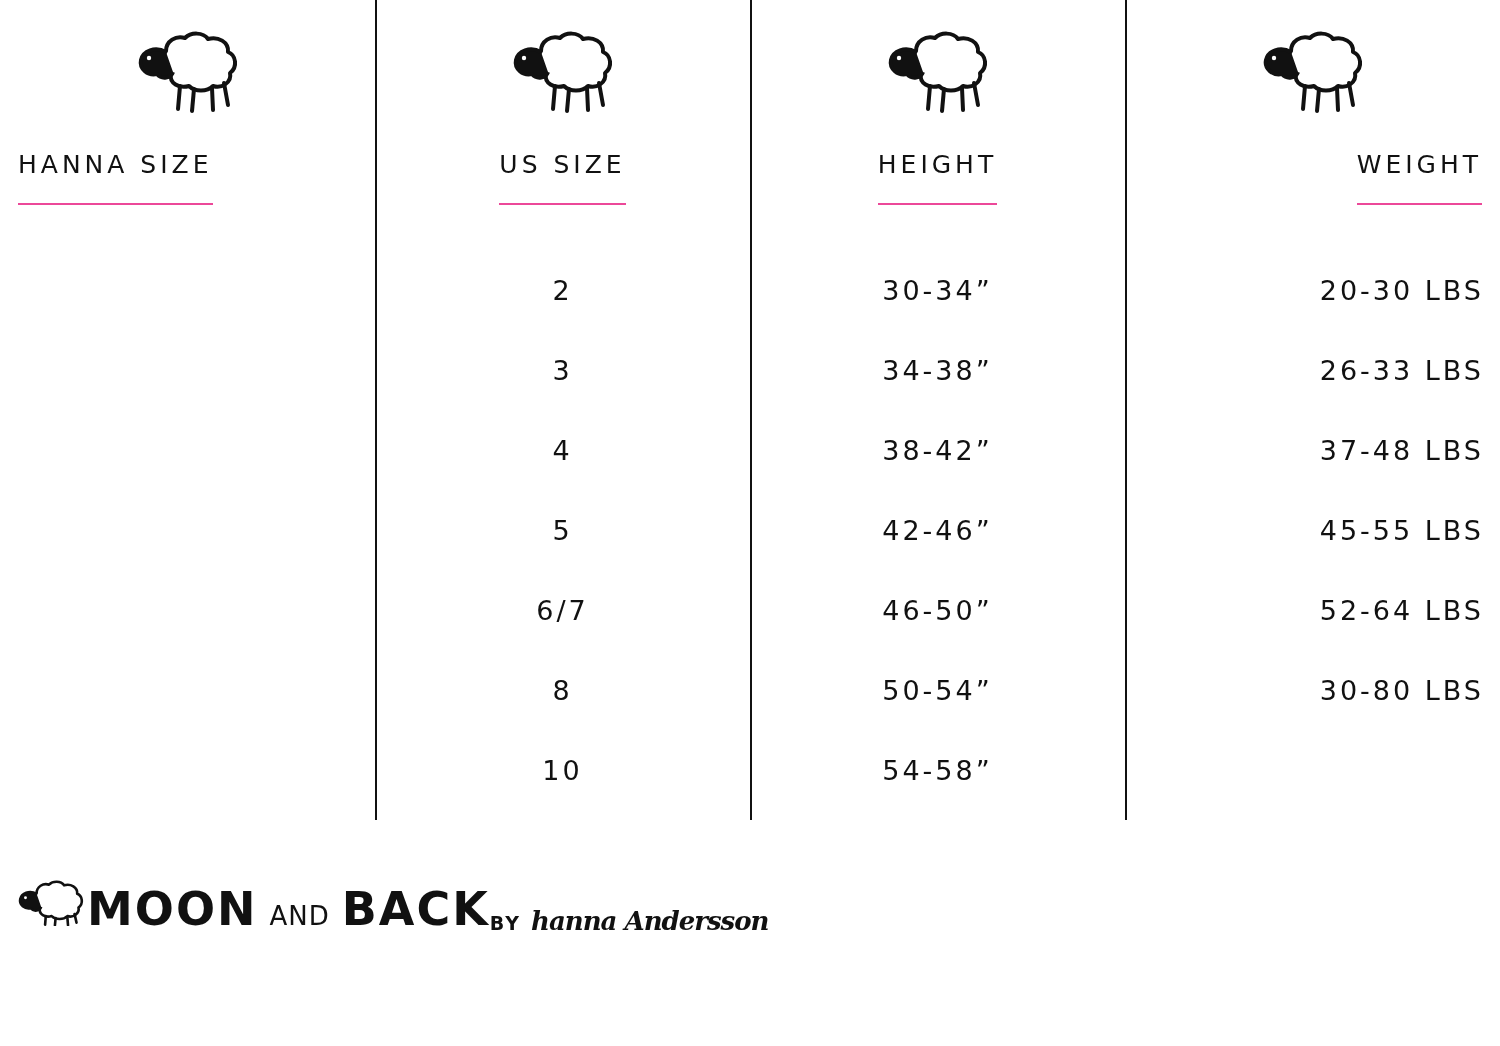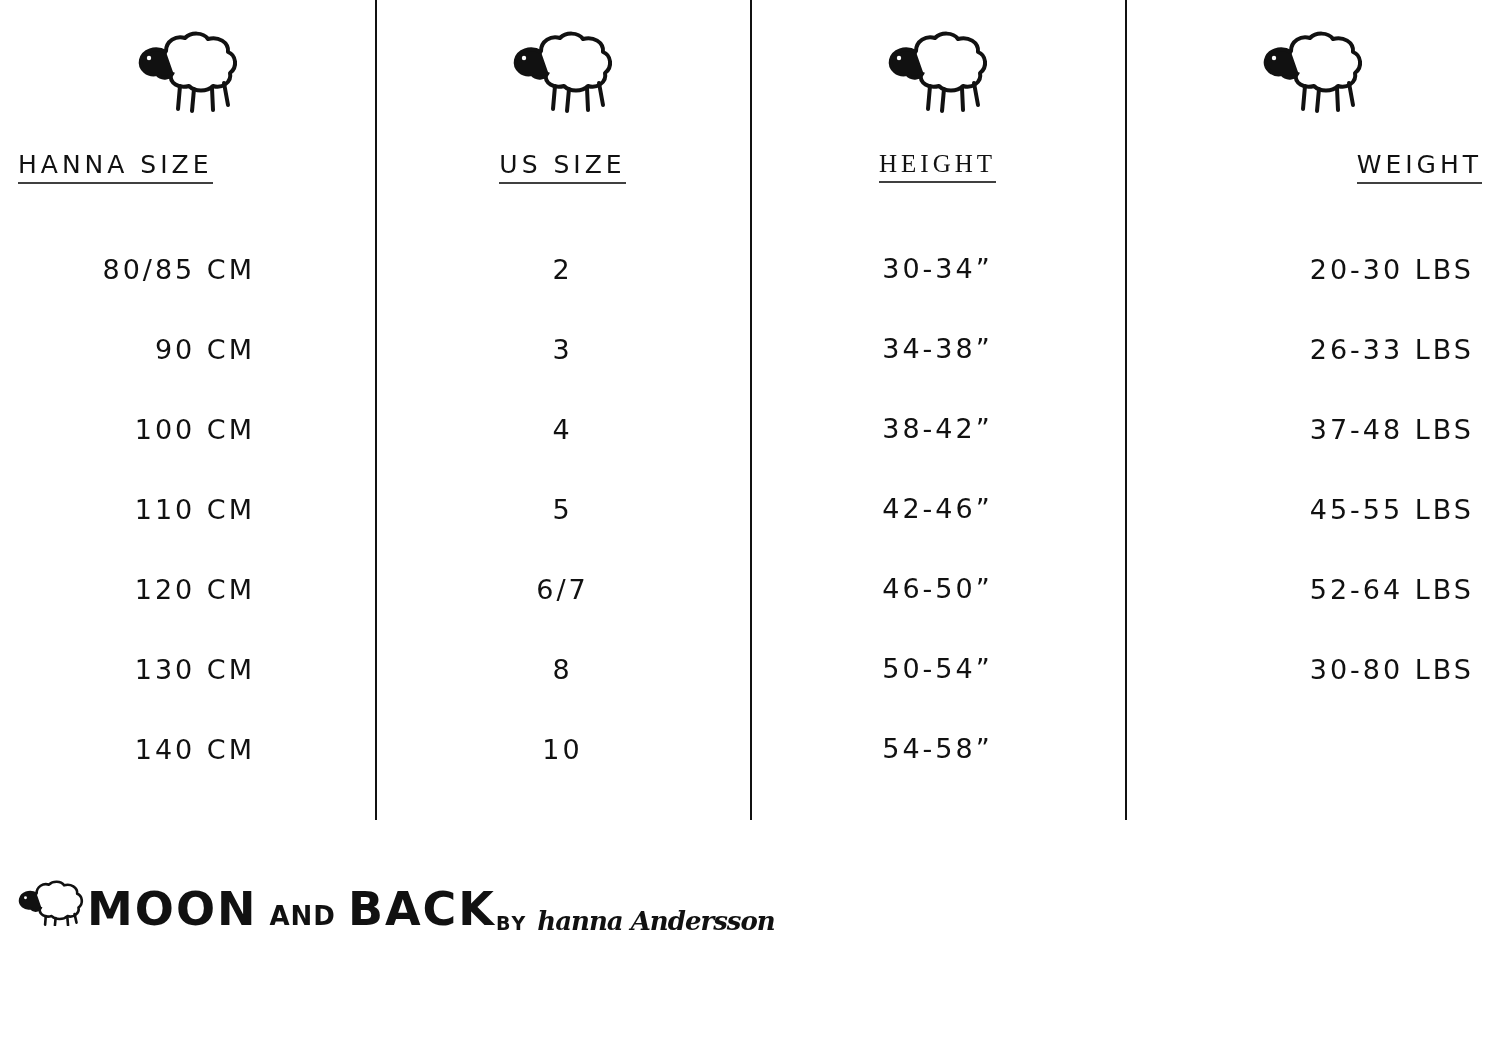--- a/index.html
+++ b/index.html
@@ -54,22 +54,22 @@
     margin-top: 14px;
   }
   .sheep-wrap svg {
     display: block;
   }
 
   .col-head {
     font-size: 25px;
     letter-spacing: 4px;
     font-weight: 500;
-    padding-bottom: 3px;
-    border-bottom: 2px solid #404040;
+    padding-bottom: 24px;
+    border-bottom: 2px solid #ec4899;
     white-space: nowrap;
     margin-top: 16px;
   }
 
   .cells {
     margin-top: 46px;
     width: 100%;
     display: flex;
     flex-direction: column;
     align-items: center;
@@ -84,23 +84,23 @@
   }
 
   
   .col.hanna .col-head,
   .col.hanna .cells { align-items: flex-end; }
   .col.hanna .cells { padding-right: 120px; box-sizing: border-box; }
   .col.hanna .col-head { margin-left: 18px; align-self: flex-start; }
 
   .col.us .cells { align-items: center; }
   .col.height .cells { align-items: center; }
-  .col.weight .cells { align-items: flex-end; padding-right: 26px; box-sizing: border-box; }
+  .col.weight .cells { align-items: flex-end; padding-right: 16px; box-sizing: border-box; }
   .col.weight .col-head { align-self: flex-end; margin-right: 18px; margin-left: 34px; }
-  .col.height .col-head { align-self: center; font-family: Liberation Serif, serif; }
+  .col.height .col-head { align-self: center; }
   .col.us .col-head { align-self: center; }
 
   .footer {
     position: absolute;
     left: 15px;
     top: 880px;
     width: 1500px;
     display: flex;
     flex-direction: row;
     align-items: flex-end;
@@ -112,21 +112,21 @@
     font-size: 46px;
     letter-spacing: 2px;
     font-weight: 700;
     display: flex;
     align-items: baseline;
     gap: 12px;
     white-space: nowrap;
   }
   .brand .and {
     font-size: 26px;
-    font-weight: 700;
+    font-weight: 400;
     letter-spacing: 1px;
   }
   .byline {
     margin-top: 10px;
     display: flex;
     align-items: baseline;
     gap: 10px;
     white-space: nowrap;
   }
   .byline .by {
@@ -153,29 +153,20 @@
         <path d="M33 20 C33 10, 43 4, 52 7 C58 1, 70 1, 75 8 C85 5, 96 11, 95 21 C103 24, 105 36, 97 42 C99 51, 89 58, 80 55 C74 61, 62 61, 56 55 C46 58, 36 52, 38 43 C30 39, 28 26, 33 20 Z" stroke="#111111" stroke-width="4" fill="#ffffff" stroke-linejoin="round"></path>
         <path d="M33 21 C22 15, 10 20, 8 29 C6 38, 15 45, 24 43 C29 49, 38 47, 40 41" stroke="#111111" stroke-width="4" fill="#111111" stroke-linejoin="round"></path>
         <circle cx="16" cy="27" r="2.2" fill="#ffffff"></circle>
         <path d="M47 55 L45 78" stroke="#111111" stroke-width="4" stroke-linecap="round"></path>
         <path d="M61 58 L59 80" stroke="#111111" stroke-width="4" stroke-linecap="round"></path>
         <path d="M79 57 L80 79" stroke="#111111" stroke-width="4" stroke-linecap="round"></path>
         <path d="M91 52 L95 74" stroke="#111111" stroke-width="4" stroke-linecap="round"></path>
       </svg>
     </div>
     <div class="col-head">HANNA SIZE</div>
-    <div class="cells">
-      <div class="cell">80/85 CM</div>
-      <div class="cell">90 CM</div>
-      <div class="cell">100 CM</div>
-      <div class="cell">110 CM</div>
-      <div class="cell">120 CM</div>
-      <div class="cell">130 CM</div>
-      <div class="cell">140 CM</div>
-    </div>
   </div>
 
   <div class="col us">
     <div class="sheep-wrap">
       <svg width="110" height="86" viewBox="0 0 110 86" fill="none" xmlns="http://www.w3.org/2000/svg">
         <path d="M33 20 C33 10, 43 4, 52 7 C58 1, 70 1, 75 8 C85 5, 96 11, 95 21 C103 24, 105 36, 97 42 C99 51, 89 58, 80 55 C74 61, 62 61, 56 55 C46 58, 36 52, 38 43 C30 39, 28 26, 33 20 Z" stroke="#111111" stroke-width="4" fill="#ffffff" stroke-linejoin="round"></path>
         <path d="M33 21 C22 15, 10 20, 8 29 C6 38, 15 45, 24 43 C29 49, 38 47, 40 41" stroke="#111111" stroke-width="4" fill="#111111" stroke-linejoin="round"></path>
         <circle cx="16" cy="27" r="2.2" fill="#ffffff"></circle>
         <path d="M47 55 L45 78" stroke="#111111" stroke-width="4" stroke-linecap="round"></path>
         <path d="M61 58 L59 80" stroke="#111111" stroke-width="4" stroke-linecap="round"></path>

